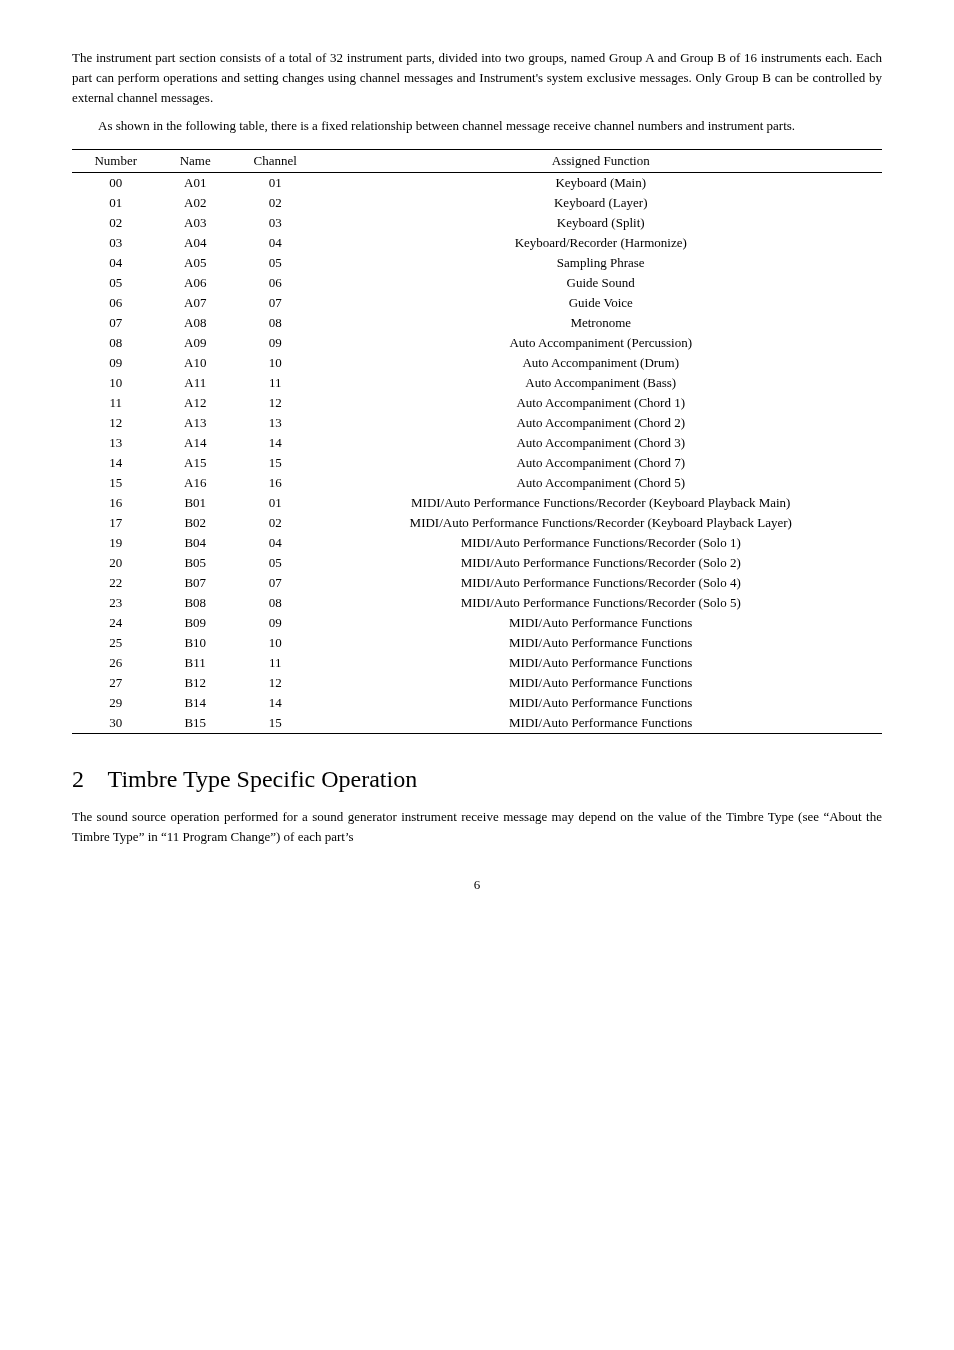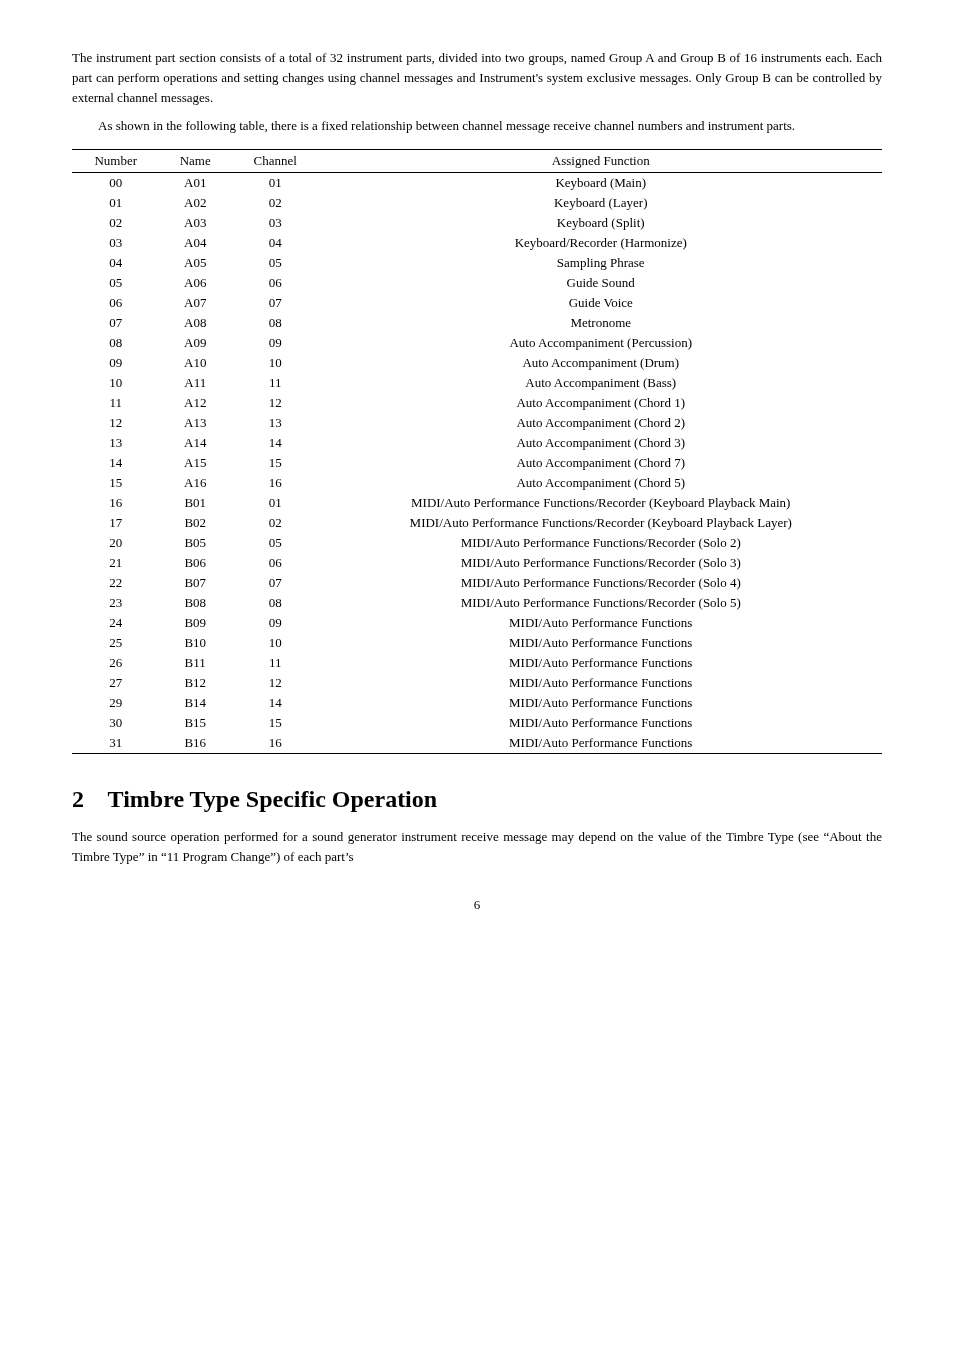--- a/index.html
+++ b/index.html
@@ -48,21 +48,21 @@
     }
     td {
       padding: 2px 10px;
       text-align: center;
     }
     td.assigned {
       text-align: center;
     }
     .section2-heading {
       font-size: 24px;
-      font-weight: bold;
+      font-weight: normal;
       margin-top: 32px;
       margin-bottom: 14px;
       border-top: none;
     }
     .page-number {
       text-align: center;
       margin-top: 30px;
       font-size: 13px;
     }
   </style>
@@ -185,32 +185,32 @@
           <td>01</td>
           <td class="assigned">MIDI/Auto Performance Functions/Recorder (Keyboard Playback Main)</td>
         </tr>
         <tr>
           <td>17</td>
           <td>B02</td>
           <td>02</td>
           <td class="assigned">MIDI/Auto Performance Functions/Recorder (Keyboard Playback Layer)</td>
         </tr>
         <tr>
+          <td>19</td>
+          <td>B04</td>
+          <td>04</td>
+          <td class="assigned">MIDI/Auto Performance Functions/Recorder (Solo 1)</td>
+        </tr>
+        <tr>
           <td>20</td>
           <td>B05</td>
           <td>05</td>
           <td class="assigned">MIDI/Auto Performance Functions/Recorder (Solo 2)</td>
         </tr>
         <tr>
-          <td>21</td>
-          <td>B06</td>
-          <td>06</td>
-          <td class="assigned">MIDI/Auto Performance Functions/Recorder (Solo 3)</td>
-        </tr>
-        <tr>
           <td>22</td>
           <td>B07</td>
           <td>07</td>
           <td class="assigned">MIDI/Auto Performance Functions/Recorder (Solo 4)</td>
         </tr>
         <tr>
           <td>23</td>
           <td>B08</td>
           <td>08</td>
           <td class="assigned">MIDI/Auto Performance Functions/Recorder (Solo 5)</td>
@@ -242,26 +242,20 @@
         <tr>
           <td>29</td>
           <td>B14</td>
           <td>14</td>
           <td class="assigned">MIDI/Auto Performance Functions</td>
         </tr>
         <tr>
           <td>30</td>
           <td>B15</td>
           <td>15</td>
-          <td class="assigned">MIDI/Auto Performance Functions</td>
-        </tr>
-        <tr>
-          <td>31</td>
-          <td>B16</td>
-          <td>16</td>
           <td class="assigned">MIDI/Auto Performance Functions</td>
         </tr>
       </tbody>
   </table>
 </div>
 
 <div>
   <h2 class="section2-heading">
     <span>2</span>
     &nbsp;&nbsp;

